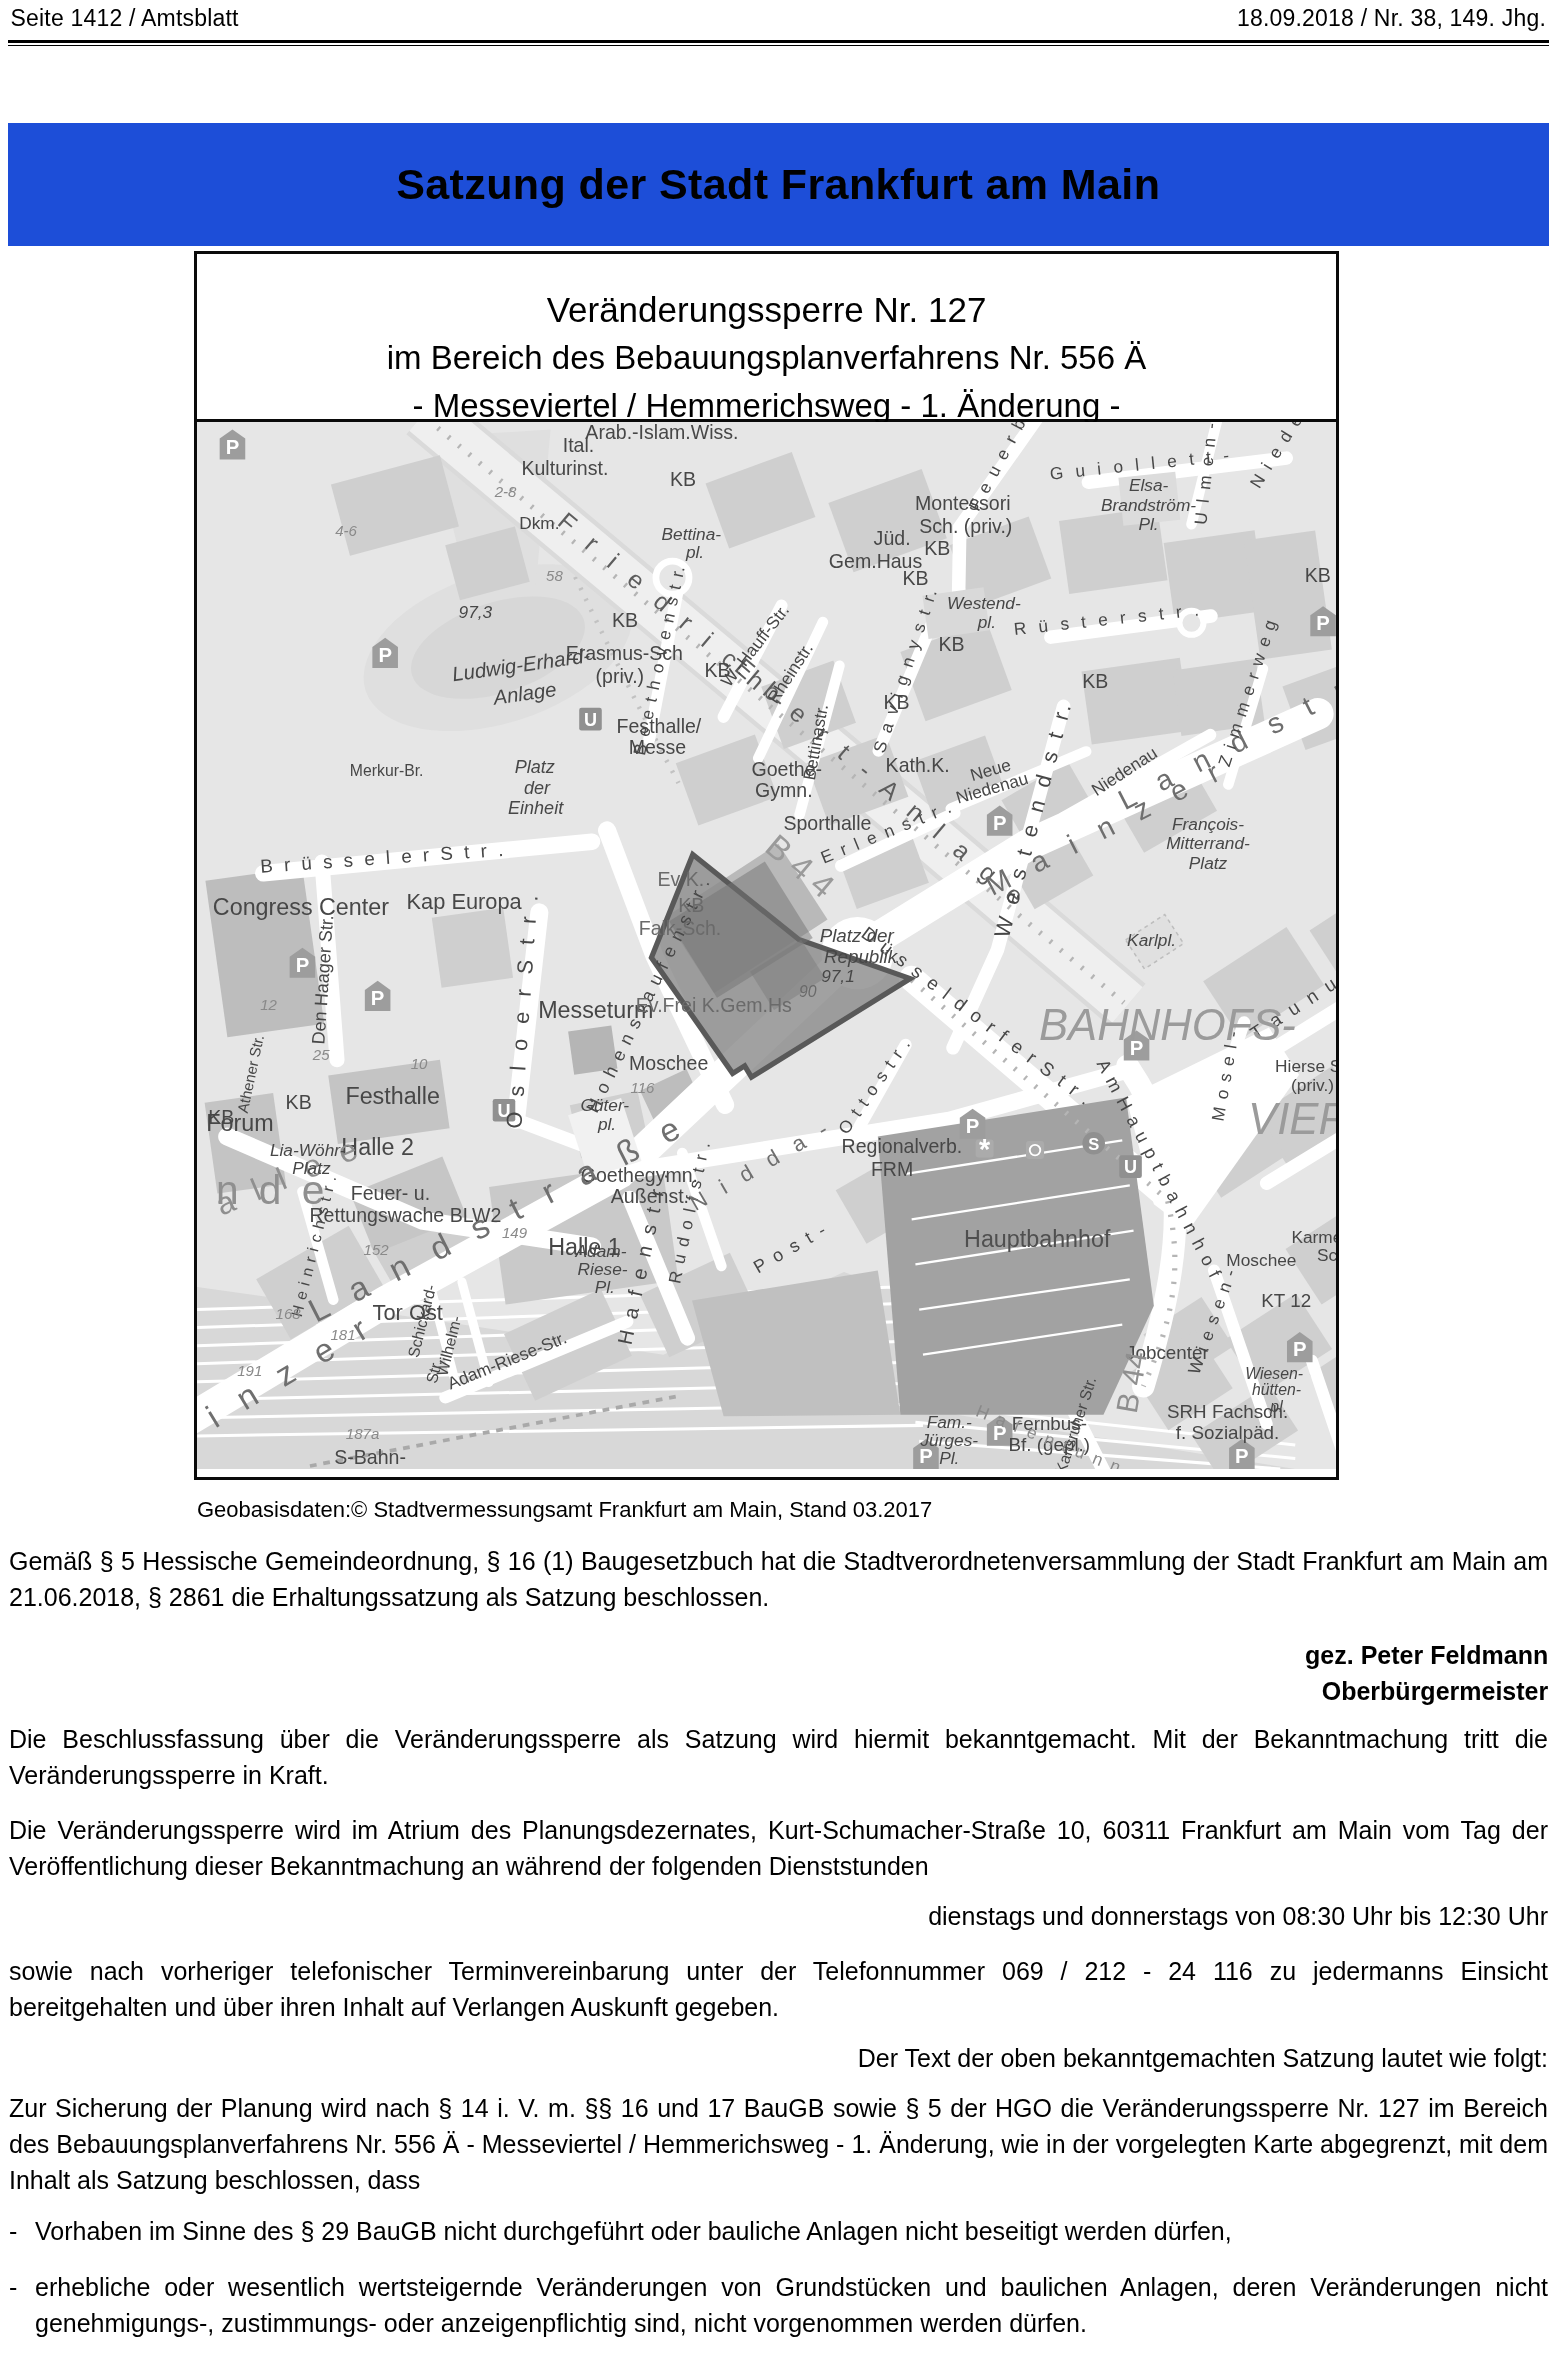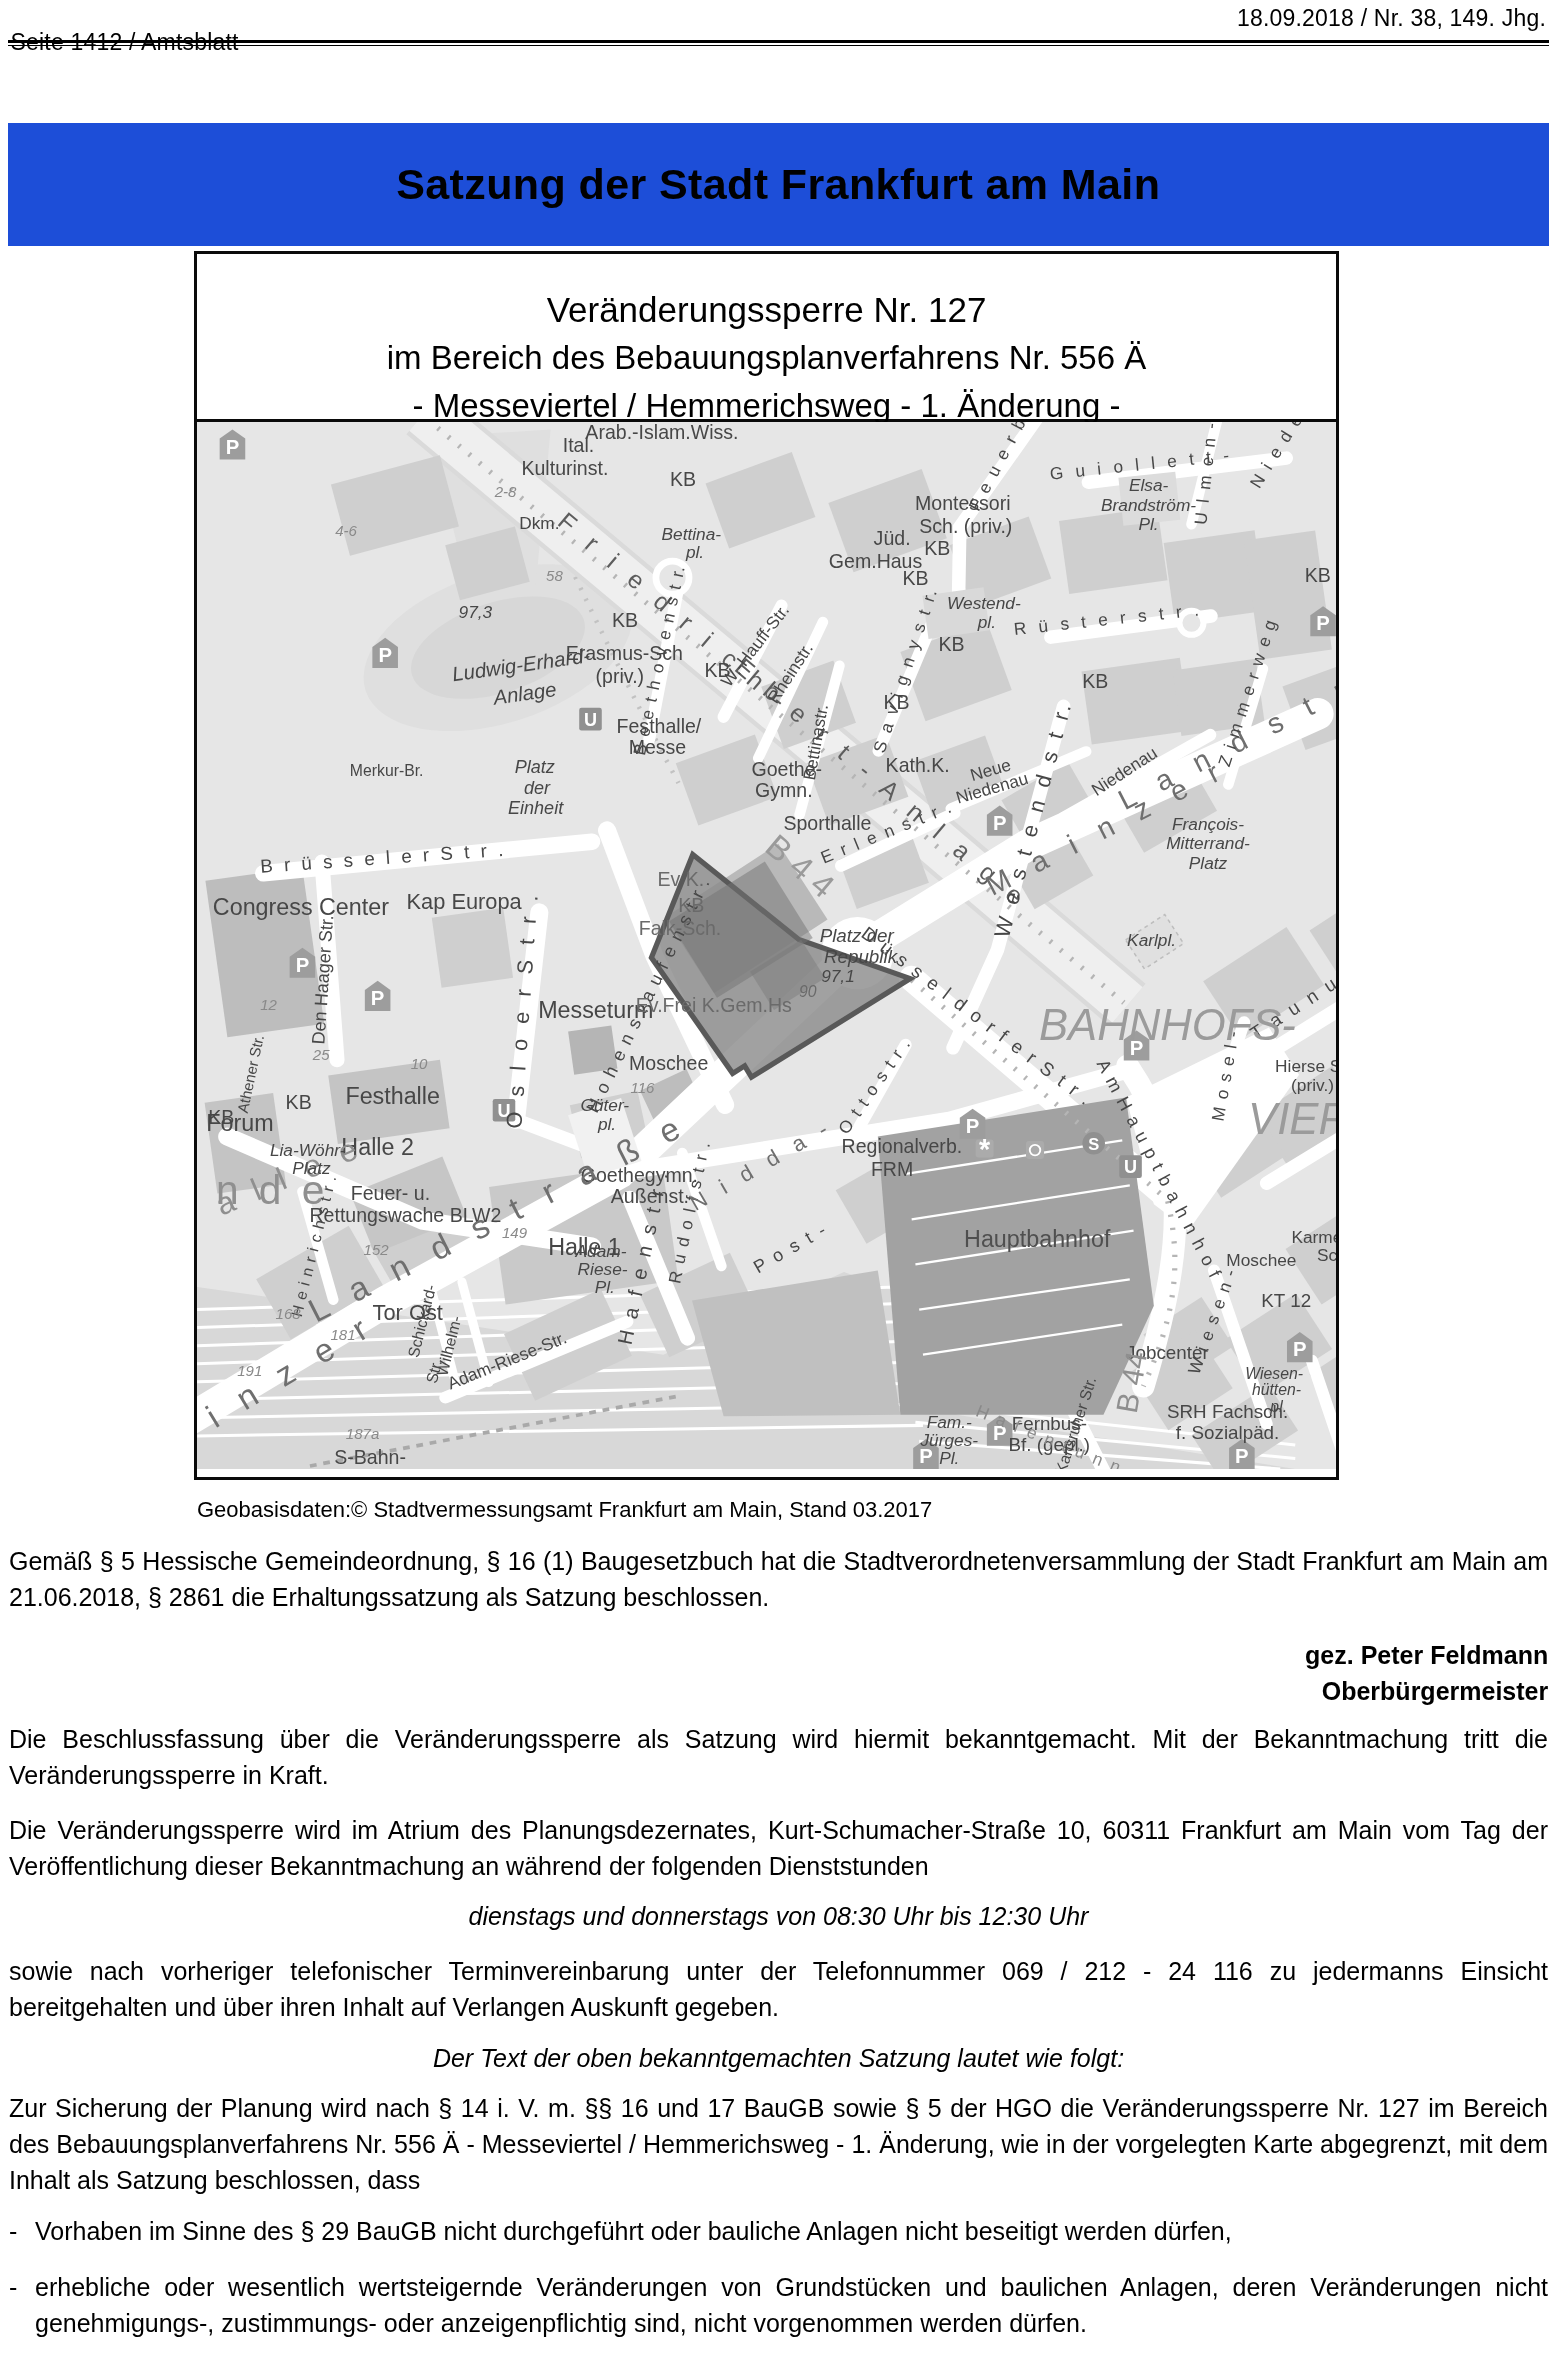--- a/index.html
+++ b/index.html
@@ -1,37 +1,37 @@
 <!DOCTYPE html>
 <html style="font-size:12px"><head>
 <meta charset="utf-8">
 <style>
   html,body{margin:0;padding:0;background:#fff;}
   #page{position:relative;width:1558px;height:2377px;background:#ffffff;
         font-family:"Liberation Sans",sans-serif;color:#000;overflow:hidden;}
   .hdr{position:absolute;top:4.5px;font-size:23px;letter-spacing:0.2px;}
-  .hdr-left{left:10.5px;margin-top:24px;}
+  .hdr-left{left:10.5px;}
   .hdr-right{right:12px;}
   #rule{position:absolute;left:7.5px;right:9px;top:40px;height:2.3px;
         border-top:3.8px solid #000;border-bottom:0.8px solid #000;}
   #banner{position:absolute;left:7.5px;right:9px;top:99px;height:123px;background:#1d4ed8;
           display:flex;align-items:center;justify-content:center;
           font-size:43px;font-weight:bold;letter-spacing:0.4px;margin-top:24px;}
   #mapbox{position:absolute;left:194px;top:251px;width:1139px;height:1223px;
           border:3.8px solid #0a0a0a;background:#fff;}
   #maptitle{height:168px;border-bottom:3.8px solid #0a0a0a;box-sizing:border-box;
             display:flex;flex-direction:column;align-items:center;padding-top:32px;}
   .mt1{font-size:35px;line-height:48px;}
   .mt2{font-size:33px;line-height:48px;}
   .mt3{font-size:33px;line-height:48px;}
   #map-svg{display:block;width:1139px;height:1047px;}
   #caption{position:absolute;left:197px;top:1497px;font-size:22px;}
   .para{position:absolute;left:9px;width:1539px;font-size:25px;line-height:36px;
         text-align:justify;}
-  .para.noj{text-align:center;font-style:italic;}
+  .para.noj{text-align:right;}
   .sig{position:absolute;right:9.8px;text-align:right;font-weight:bold;
        font-size:25px;line-height:36px;}
   .li{position:absolute;left:9px;width:1539px;display:flex;}
   .li .dash{width:26px;flex:none;font-size:25px;line-height:36px;}
   .li .litxt{flex:1;font-size:25px;line-height:36px;text-align:justify;}
   svg text{font-family:"Liberation Sans",sans-serif;}
 </style>
 </head>
 <body>
 

